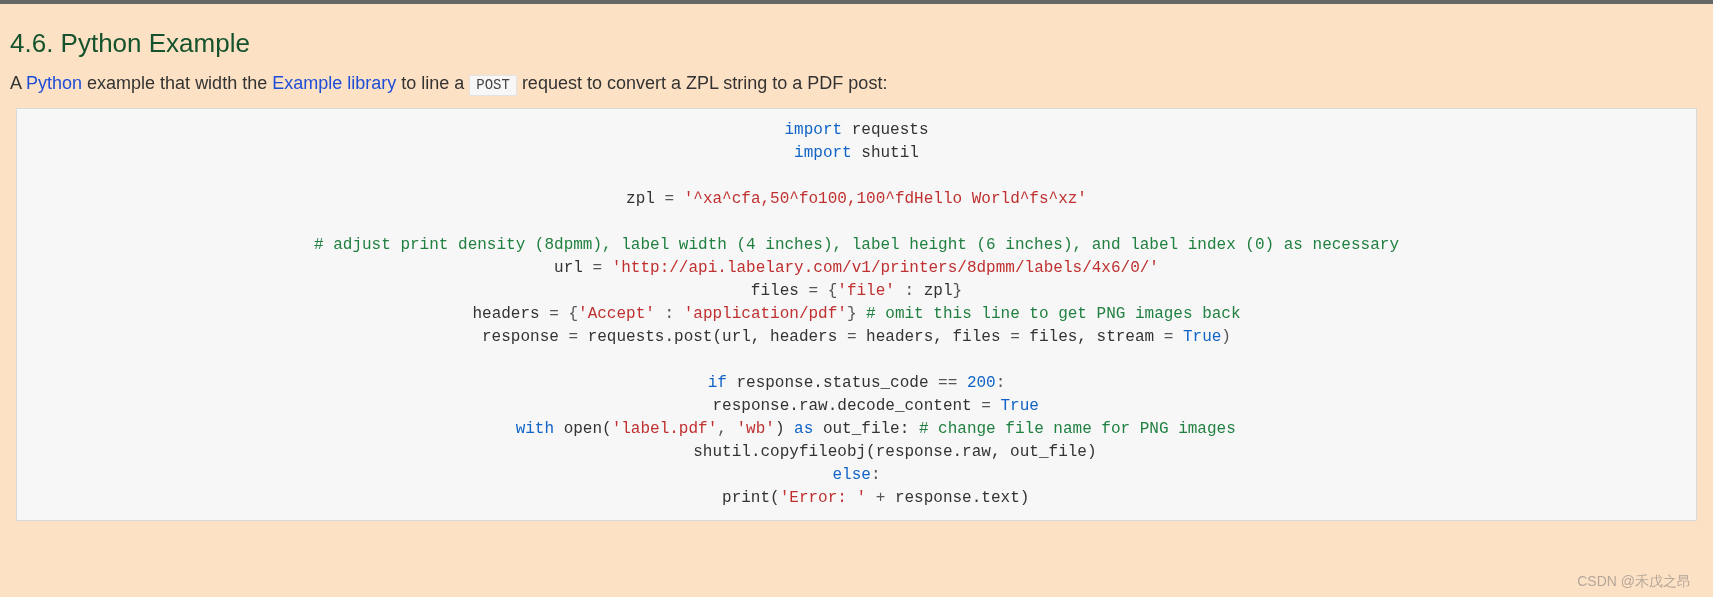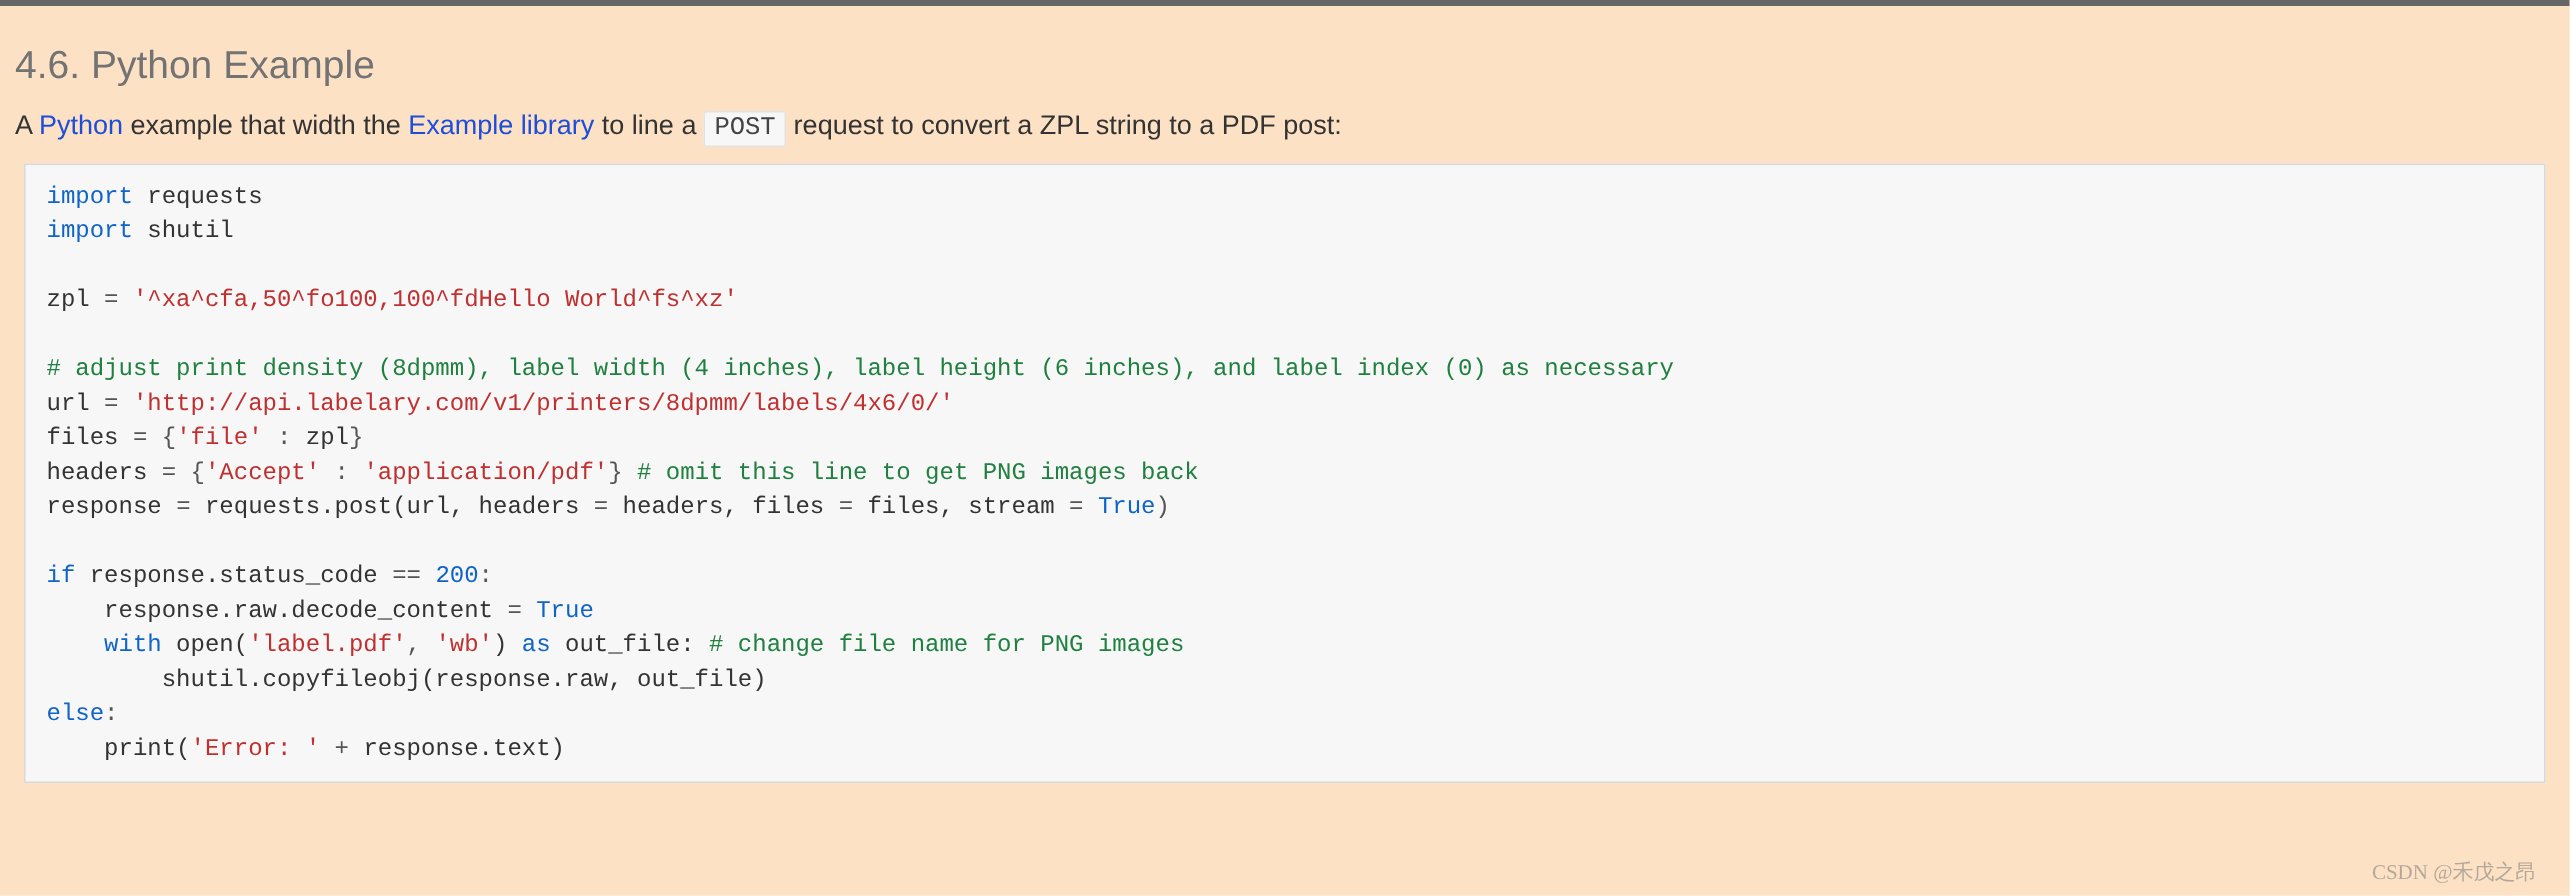--- a/index.html
+++ b/index.html
@@ -15,65 +15,66 @@
     width: 1713px;
     box-sizing: border-box;
   }
   .page {
     padding: 6px 10px 10px 10px;
   }
   h2.section {
     font-size: 26px;
     font-weight: normal;
     margin: 18px 0 14px 0;
-    color: #737373;
+    color: #14532d;
   }
   p.intro {
     margin: 0 0 14px 0;
     font-size: 18px;
     color: #333;
   }
   a.link {
     color: #1d4ed8;
     text-decoration: none;
   }
   code.inline {
     background: #f7f7f7;
     border: 1px solid #e3e3e3;
     padding: 1px 6px 2px 6px;
     font-family: Consolas, "Courier New", monospace;
-    font-size: 17px;
+    font-size: 14px;
     color: #444;
     border-radius: 2px;
   }
   pre.codeblock {
     background: #f7f7f7;
     border: 1px solid #d9d9d9;
     margin: 0 6px 0 6px;
     padding: 10px 14px 10px 14px;
     font-family: Consolas, "Courier New", monospace;
     font-size: 16px;
     line-height: 23px;
     color: #333;
     white-space: pre;
     overflow-x: auto;
+    text-align: center;
   }
   .kw      { color: #1064c8; }     
   .str     { color: #c03030; }     
   .cmt     { color: #208040; }     
   .num     { color: #1064c8; }     
   .op      { color: #555555; }     
   .id      { color: #333333; }     
   .watermark {
     position: absolute;
     right: 22px;
     bottom: 6px;
     font-size: 14px;
     color: rgba(120,120,120,0.55);
-    font-family: Liberation Serif, serif;
+    font-family: Liberation Sans, sans-serif;
     pointer-events: none;
   }
 </style>
 </head>
 <body>
 
 <div class="page">
 
   <h2 class="section">4.6. Python Example</h2>
 

